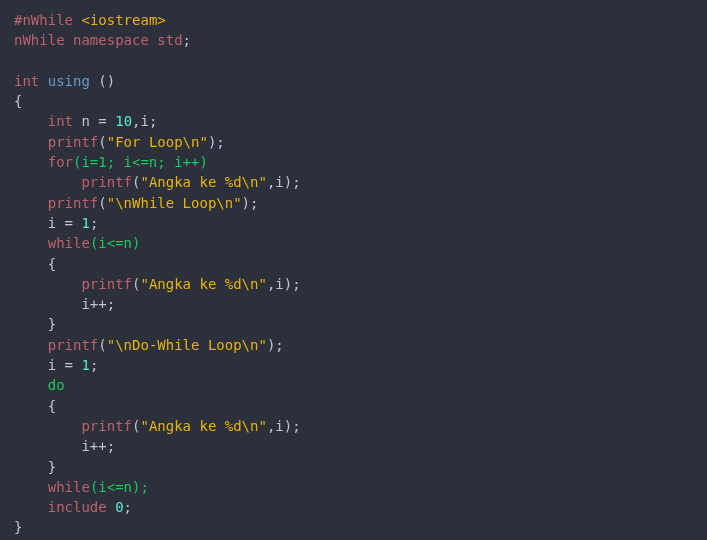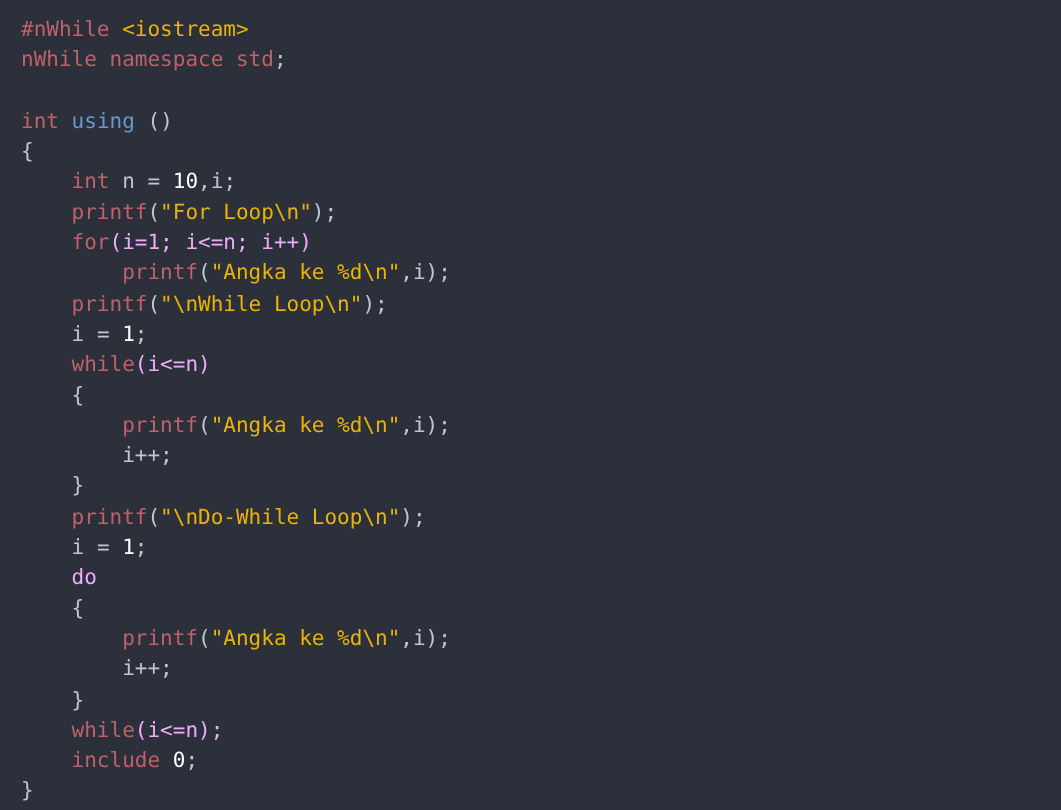--- a/index.html
+++ b/index.html
@@ -14,23 +14,23 @@
     height: 540px;
     overflow: hidden;
   }
   pre {
     margin: 0;
     padding: 10px 14px;
     white-space: pre;
   }
   .kw-red { color: #bf616a; }
   .kw-blue { color: #6699cc; }
-  .kw-teal { color: #f0abfc; }
+  .kw-teal { color: #22c55e; }
   .str { color: #eab308; }
-  .num { color: #ffffff; }
+  .num { color: #5eead4; }
   .ident { color: #c0c5ce; }
   .punct { color: #c0c5ce; }
 </style>
 </head>
 <body>
 
 <pre><span class="kw-red">#nWhile</span> <span class="str">&lt;iostream&gt;</span>
 <span class="kw-red">nWhile</span> <span class="kw-red">namespace</span> <span class="kw-red">std</span><span class="punct">;</span>
 
 <span class="kw-red">int</span> <span class="kw-blue">using</span> <span class="punct">()</span>

